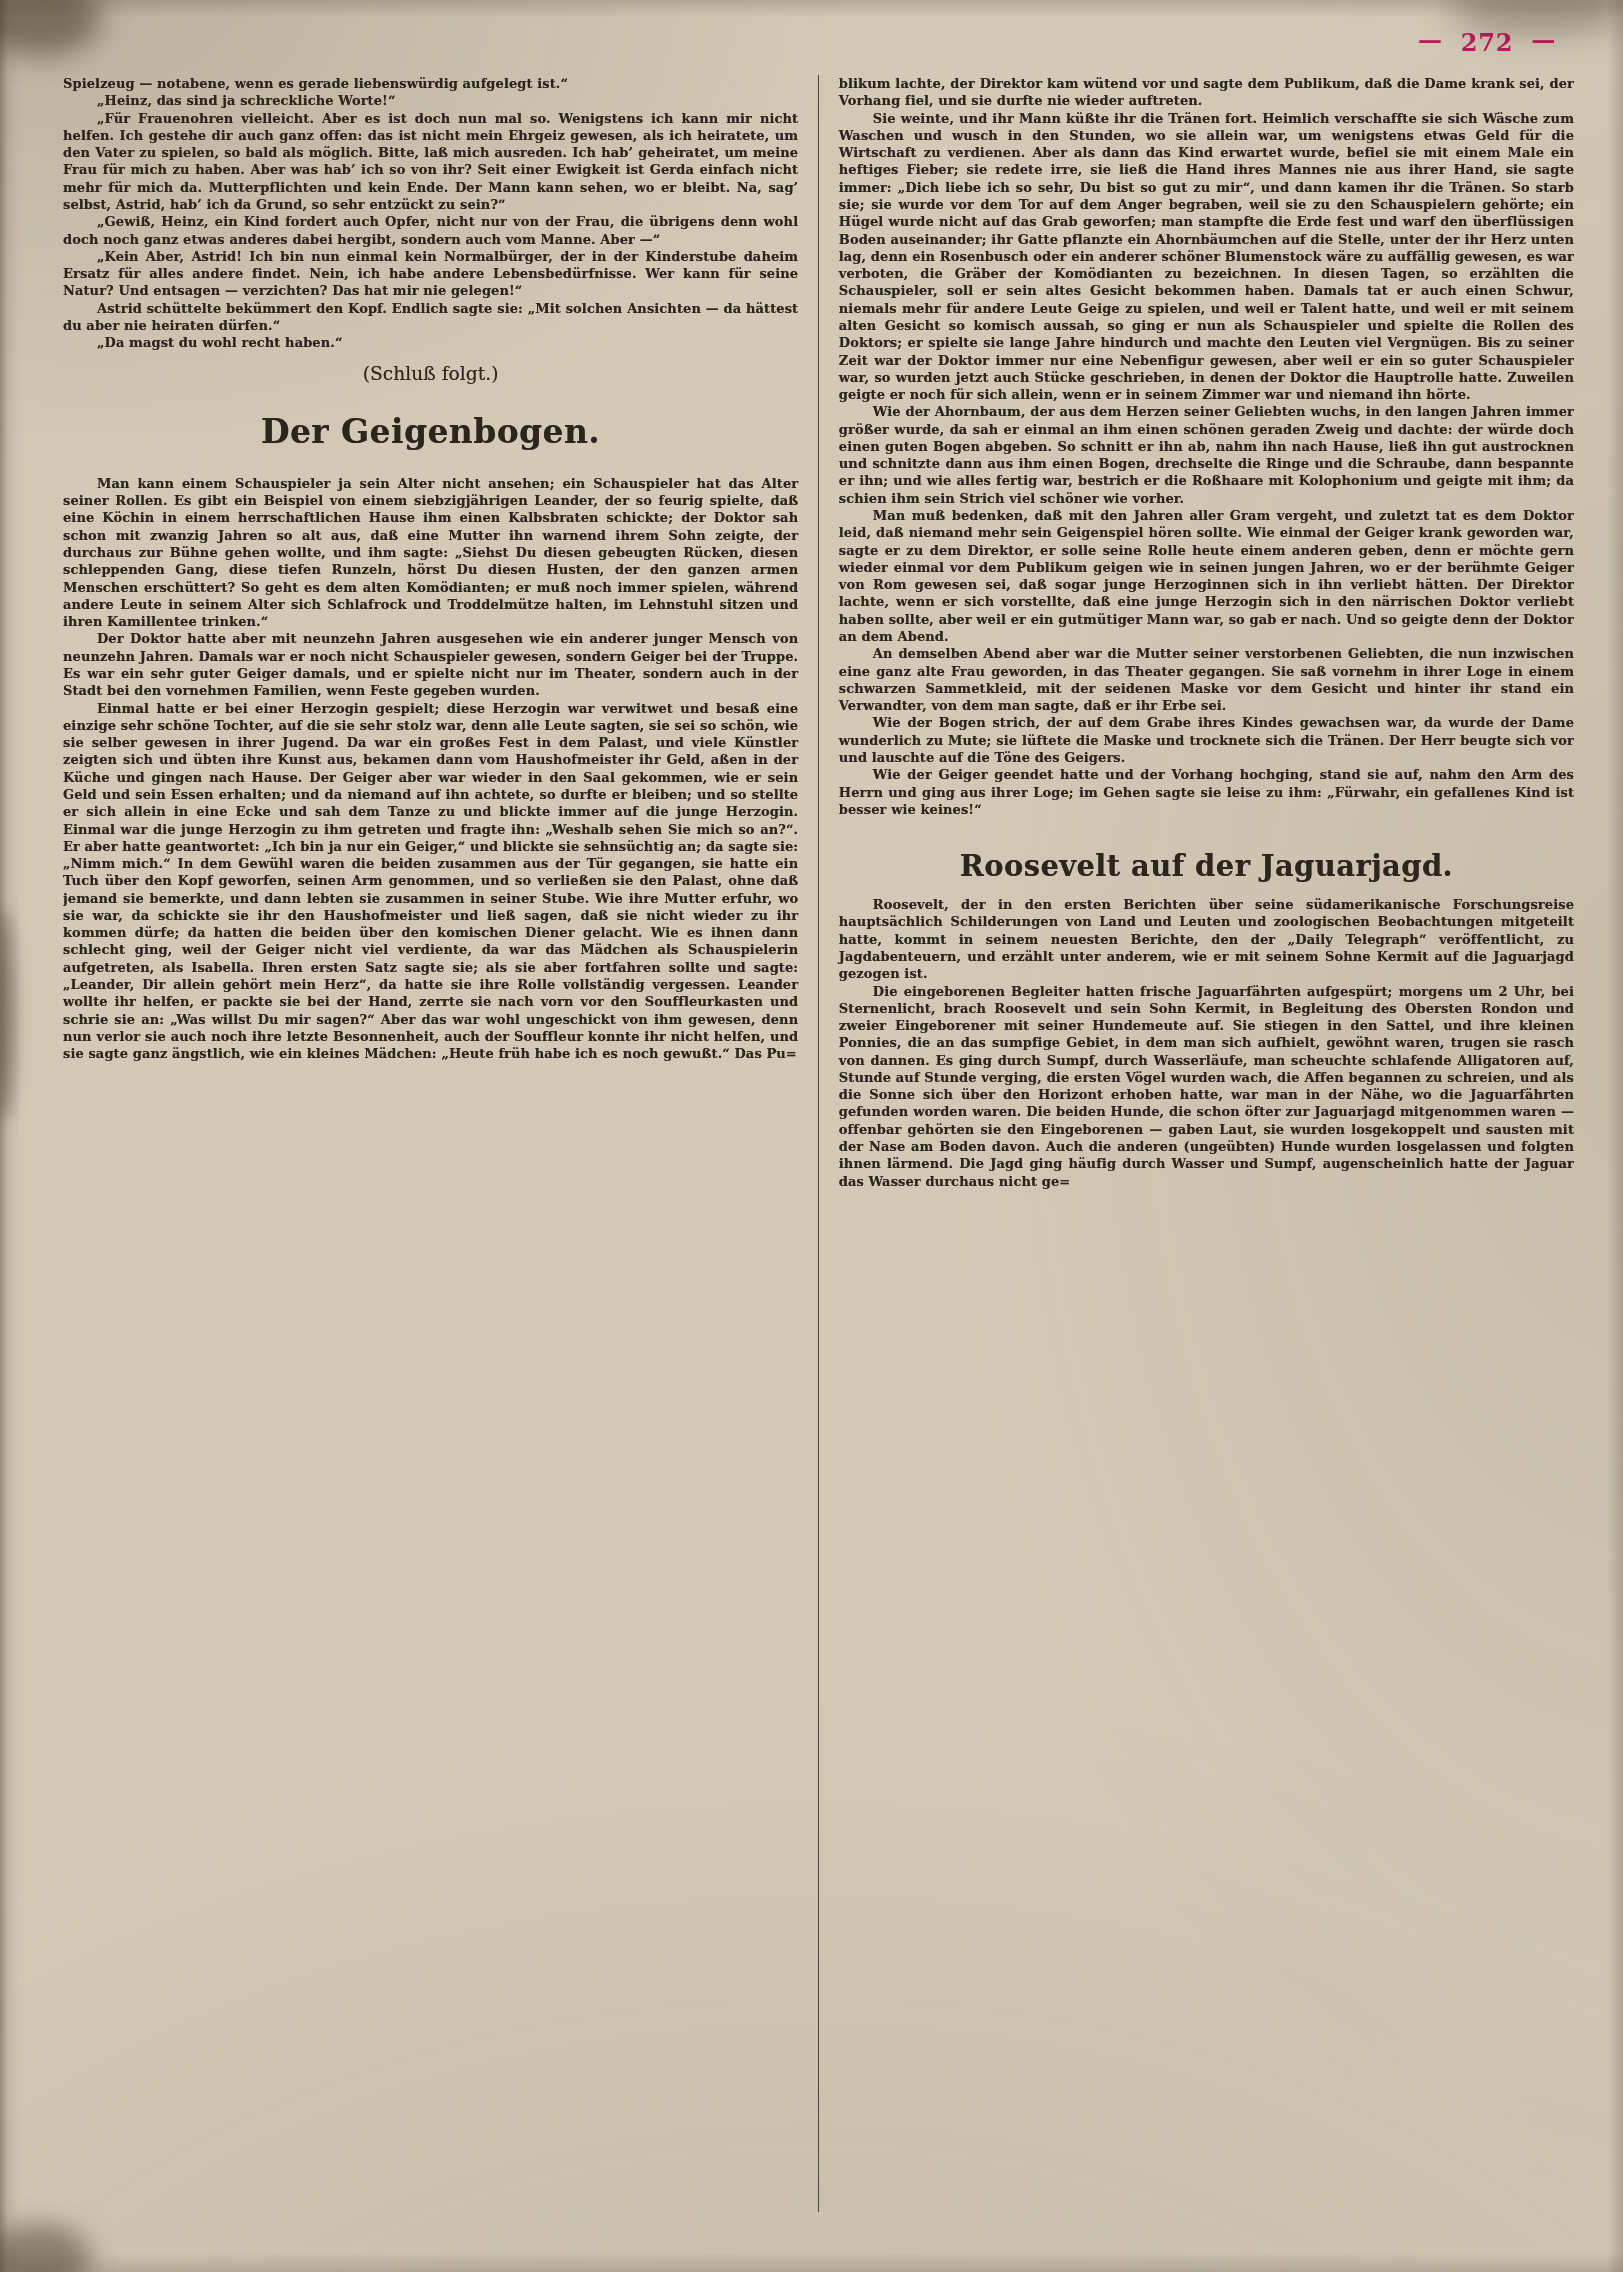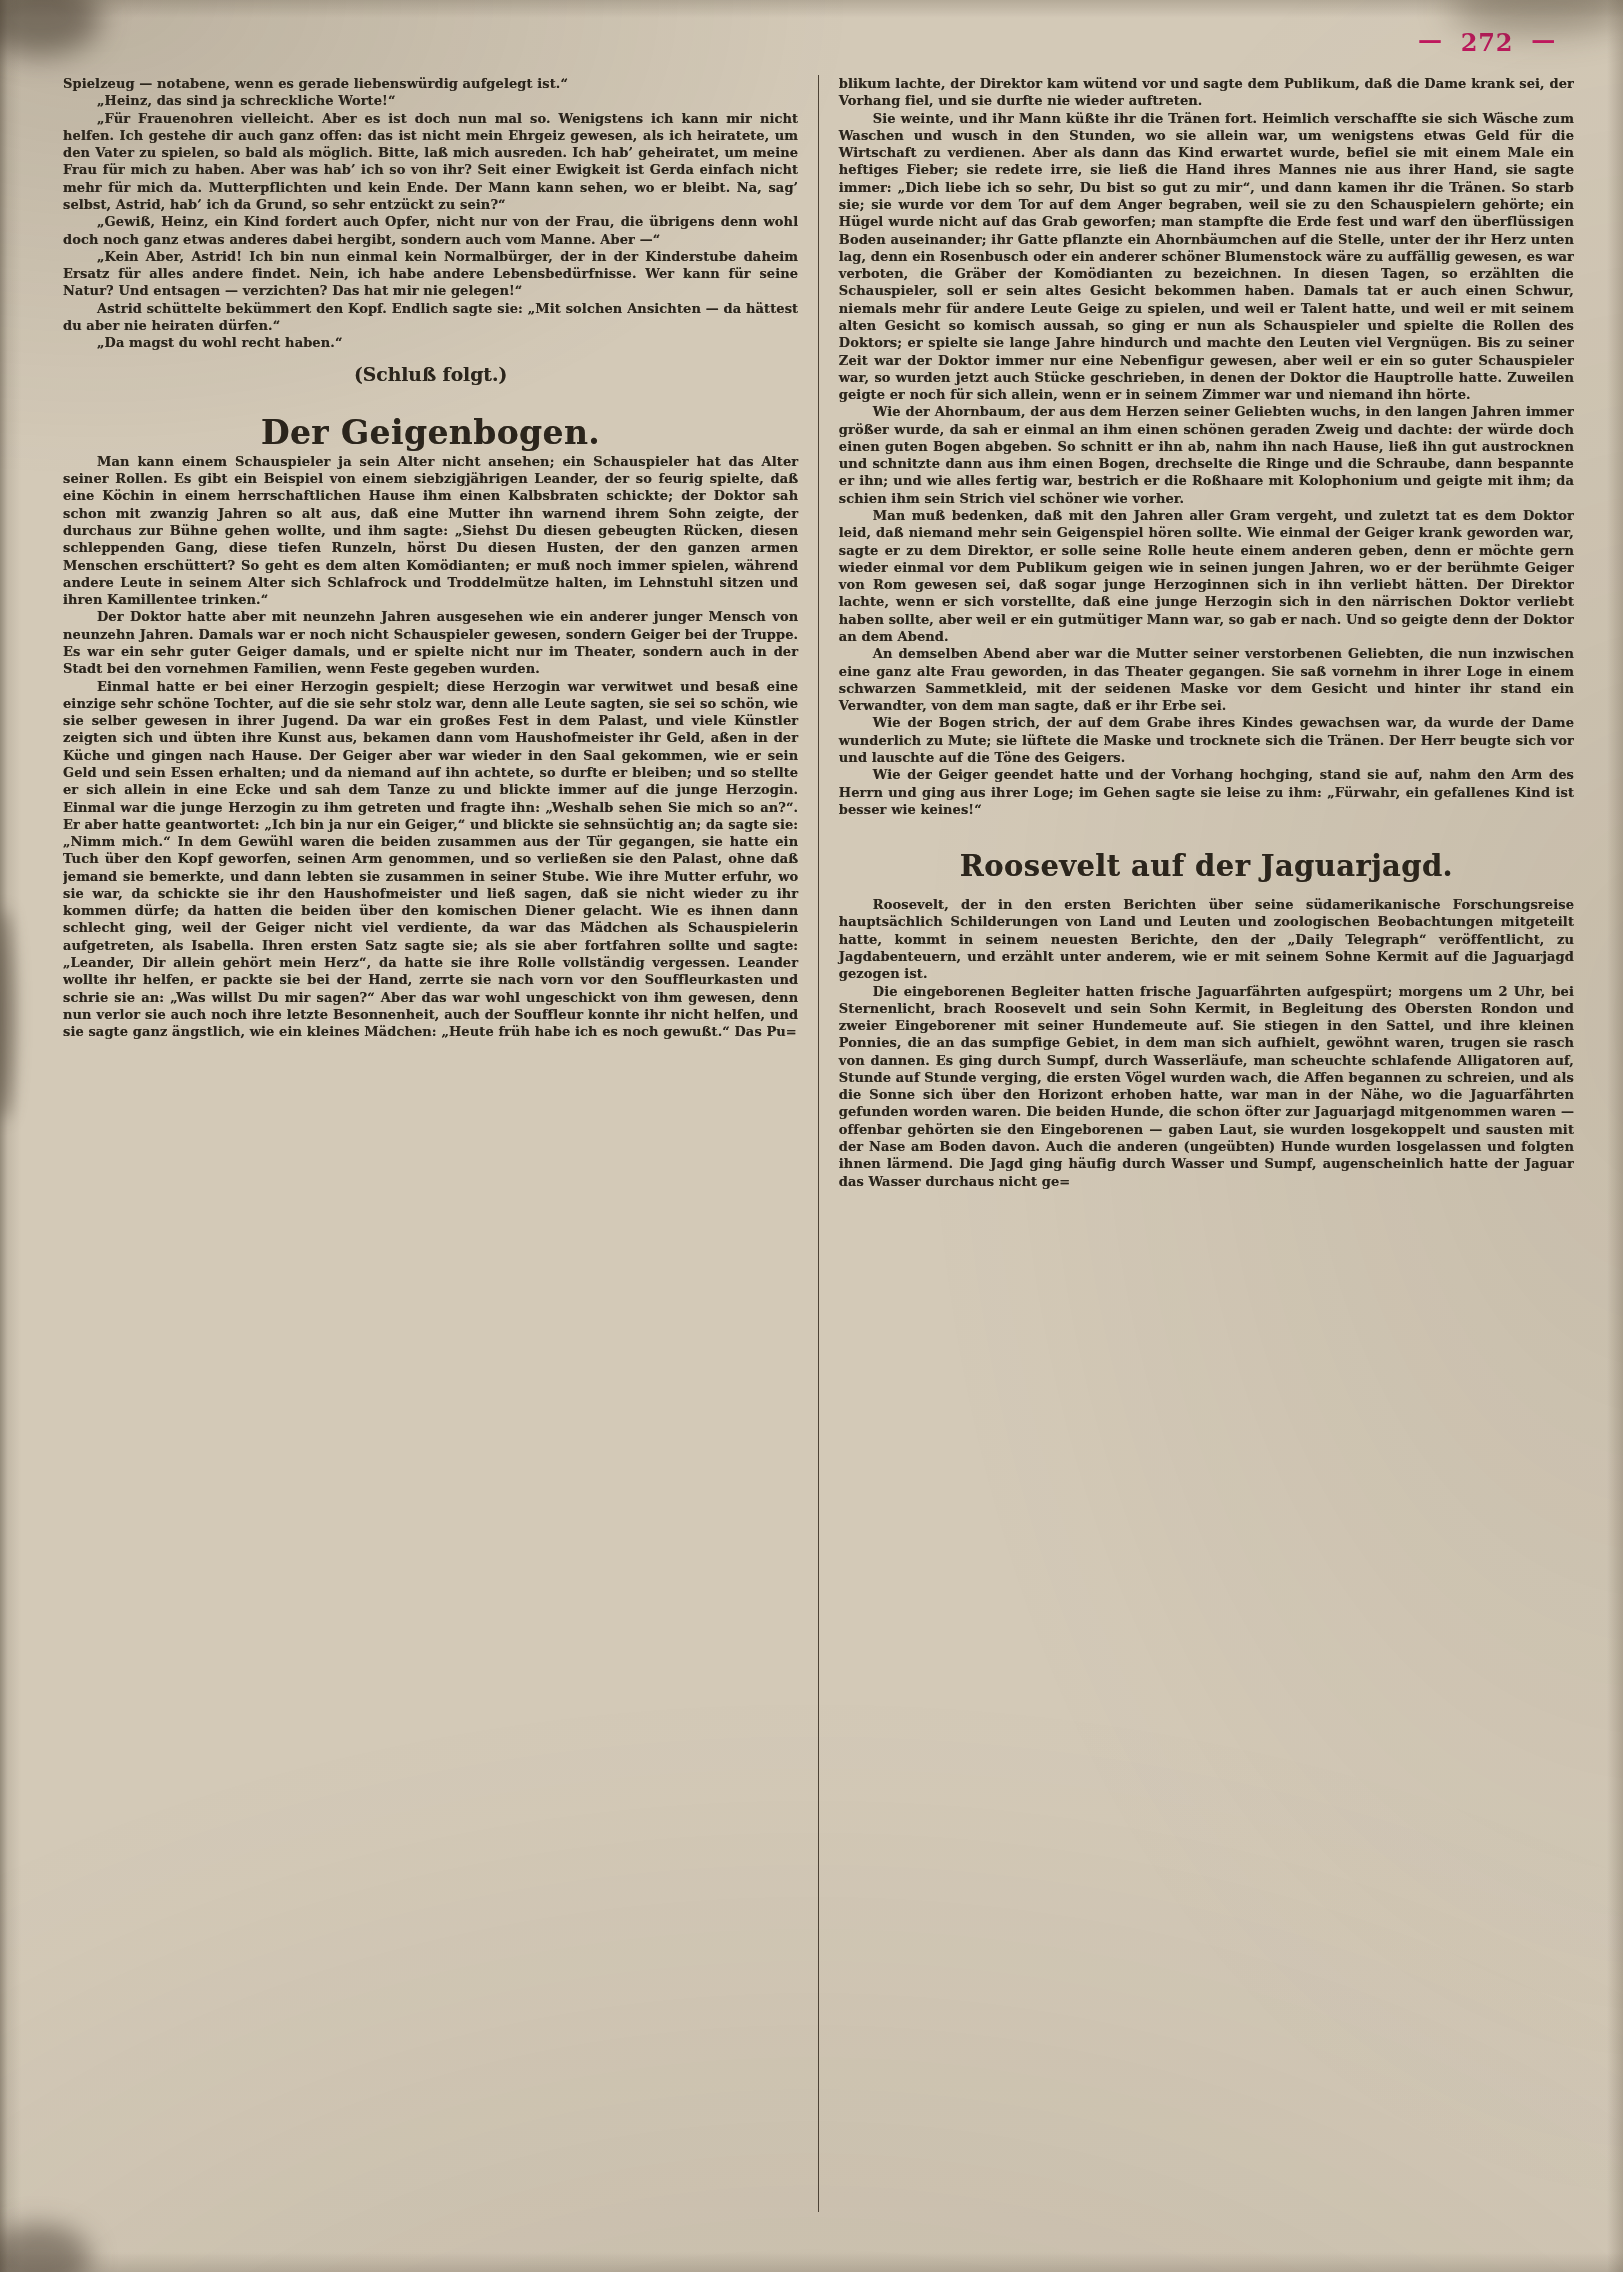--- a/index.html
+++ b/index.html
@@ -80,27 +80,27 @@
     text-align: justify;
     text-indent: 34px;
     letter-spacing: 0.1px;
     text-shadow: 0 0 0.4px rgba(43,37,28,0.55);
   }
   p.no-indent { text-indent: 0; }
 
   .closing {
     margin: 11.4px 0 4.9px;
     font-size: 18.7px;
-    font-weight: 700;
+    font-weight: 400;
     text-align: center;
     text-shadow: 0 0 0.4px rgba(43,37,28,0.55);
   }
 
   h2.story-title {
-    margin: 28px 0 1px;
+    margin: 28px 0 24px;
     text-align: center;
     font-size: 33px;
     font-weight: 700;
     letter-spacing: 0.4px;
     color: #2b251c;
     text-shadow: 0 0 0.5px rgba(43,37,28,0.6);
   }
   h2.story-title.roosevelt {
     font-size: 29px;
     margin: 31px 0 13px;

